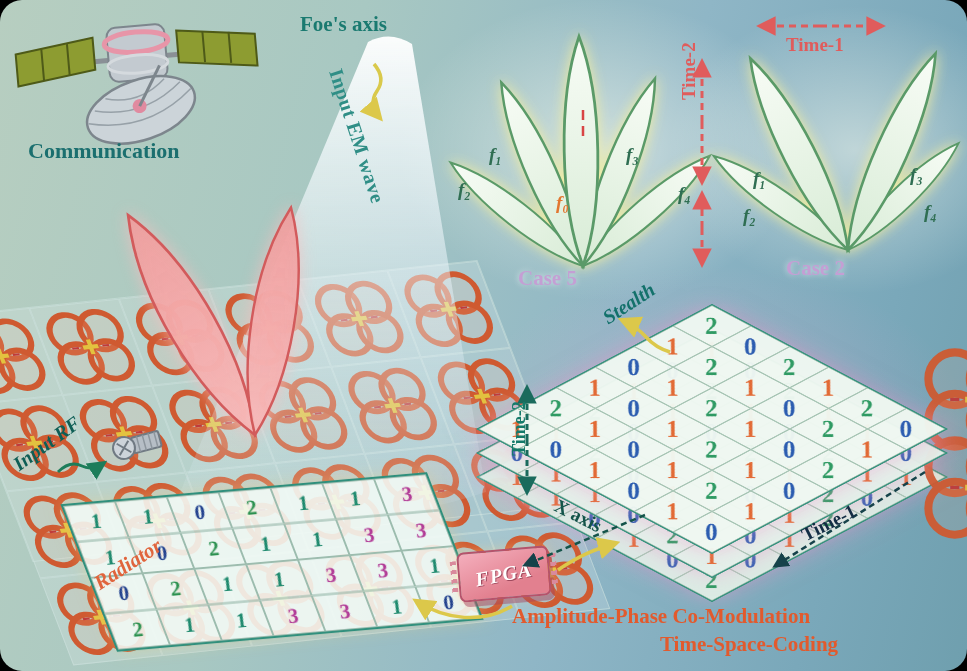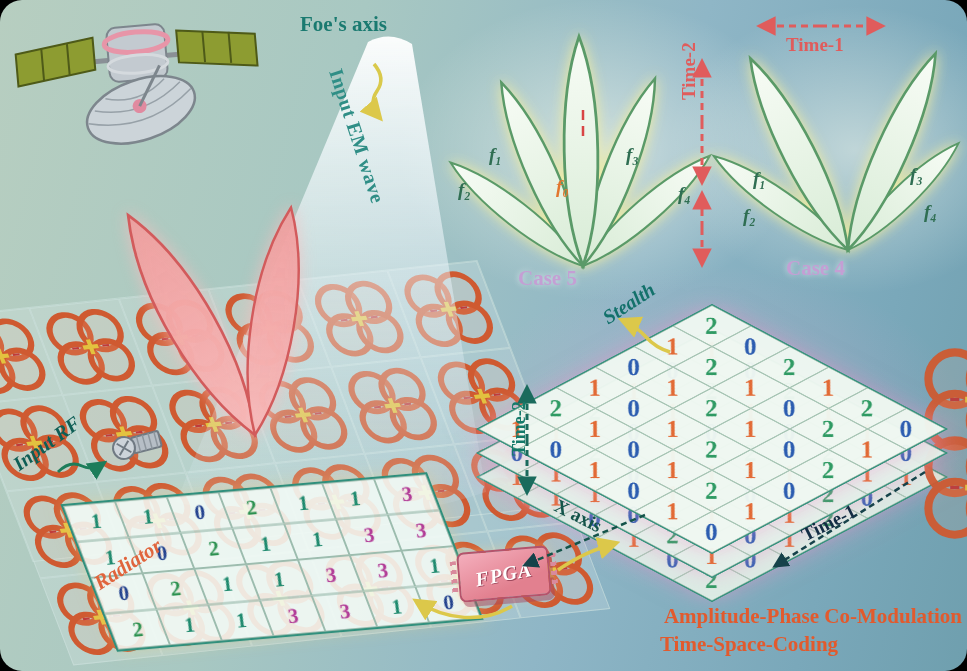--- a/index.html
+++ b/index.html
@@ -62,27 +62,27 @@
   #lbl-radiator{left:90px;top:552px;font-size:21px;font-style:italic;color:#e0643c;transform:rotate(-33deg);}
   #lbl-stealth{left:600px;top:292px;font-size:20px;font-style:italic;color:#13716b;transform:rotate(-33deg);}
   #lbl-x-axis{left:553px;top:505px;font-size:19px;color:#14544a;transform:rotate(27deg);}
   #lbl-time1-side{left:800px;top:512px;font-size:19px;color:#132c44;transform:rotate(-27deg);}
   #lbl-time2-side{left:492px;top:418px;font-size:18px;color:#157a6a;transform:rotate(-90deg);}
   #lbl-time1-top{left:786px;top:34px;font-size:19px;color:#e05c5c;}
   #lbl-time2-top{left:678px;top:100px;font-size:19px;color:#e05c5c;transform:rotate(-90deg);transform-origin:left top;}
   #lbl-case1{left:518px;top:266px;font-size:21px;color:#c49fd4;text-shadow:0 0 6px rgba(255,255,255,.6);}
   #lbl-case2{left:786px;top:256px;font-size:21px;color:#c49fd4;text-shadow:0 0 6px rgba(255,255,255,.6);}
   .f-lbl{font-size:19px;font-style:italic;color:#2f6e52;}
-  #f0-c1{left:556px;top:176px;color:#e2762f;}
+  #f0-c1{left:556px;top:192px;color:#e2762f;}
   #f1-c1{left:489px;top:144px;} #f2-c1{left:458px;top:179px;}
   #f3-c1{left:626px;top:144px;} #f4-c1{left:678px;top:183px;}
   #f1-c2{left:753px;top:168px;} #f2-c2{left:743px;top:205px;}
   #f3-c2{left:910px;top:164px;} #f4-c2{left:924px;top:201px;}
   #title-left{left:30px;top:628px;font-size:21px;color:#1e352b;}
-  #title-right1{left:512px;top:604px;width:450px;text-align:right;font-size:21px;color:#e25a2d;}
+  #title-right1{left:512px;top:604px;width:450px;text-align:left;font-size:21px;color:#e25a2d;}
   #title-right2{left:524px;top:632px;width:450px;text-align:center;font-size:21px;color:#e25a2d;}
 </style>
 </head>
 <body>
 
 <div id="figure">
 
   <div id="metasurface">
       <div class="ms-cell">
         <svg viewBox="0 0 100 100">
@@ -752,32 +752,33 @@
 
     <path d="M58 472 q 12 -12 24 -6 q 10 5 22 -3" fill="none" stroke="#1d7d5a" stroke-width="3" marker-end="url(#mGreen)"></path>
     <g transform="translate(124,448) rotate(-15)">
       <rect x="9" y="-8" width="28" height="16" rx="2" fill="#b6bec6" stroke="#707a83" stroke-width="2"></rect>
       <path d="M15 -8 V8 M21 -8 V8 M27 -8 V8 M33 -8 V8" stroke="#8d969e" stroke-width="1.5"></path>
       <circle cx="0" cy="0" r="11" fill="#cdd4da" stroke="#707a83" stroke-width="2"></circle>
       <path d="M-6 -6 L6 6 M-6 6 L6 -6" stroke="#707a83" stroke-width="2"></path>
     </g>
   </svg>
 
+  <div class="lbl" id="lbl-communication">Communication</div>
   <div class="lbl" id="lbl-foes-radar">Foe's axis</div>
   <div class="lbl" id="lbl-input-em">Input EM wave</div>
   <div class="lbl" id="lbl-input-rf">Input RF</div>
   <div class="lbl" id="lbl-radiator">Radiator</div>
   <div class="lbl" id="lbl-stealth">Stealth</div>
   <div class="lbl" id="lbl-x-axis">X axis</div>
   <div class="lbl" id="lbl-time1-side">Time-1</div>
   <div class="lbl" id="lbl-time2-side">Time-2</div>
   <div class="lbl" id="lbl-time1-top">Time-1</div>
   <div class="lbl" id="lbl-time2-top">Time-2</div>
   <div class="lbl" id="lbl-case1">Case 5</div>
-  <div class="lbl" id="lbl-case2">Case 4</div>
+  <div class="lbl" id="lbl-case2">Case 2</div>
 
   <div class="lbl f-lbl" id="f1-c1">f₁</div>
   <div class="lbl f-lbl" id="f2-c1">f₂</div>
   <div class="lbl f-lbl" id="f3-c1">f₃</div>
   <div class="lbl f-lbl" id="f4-c1">f₄</div>
   <div class="lbl f-lbl" id="f0-c1">f₀</div>
   <div class="lbl f-lbl" id="f1-c2">f₁</div>
   <div class="lbl f-lbl" id="f2-c2">f₂</div>
   <div class="lbl f-lbl" id="f3-c2">f₃</div>
   <div class="lbl f-lbl" id="f4-c2">f₄</div>

